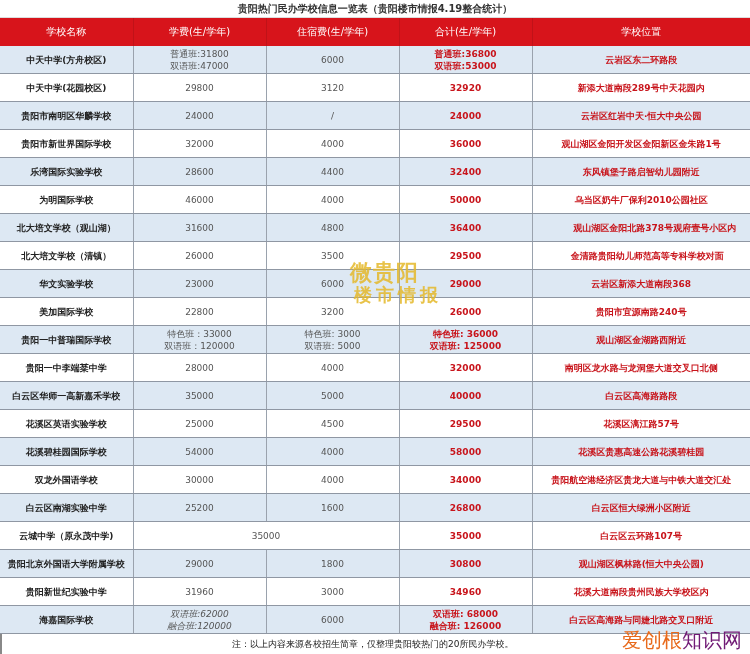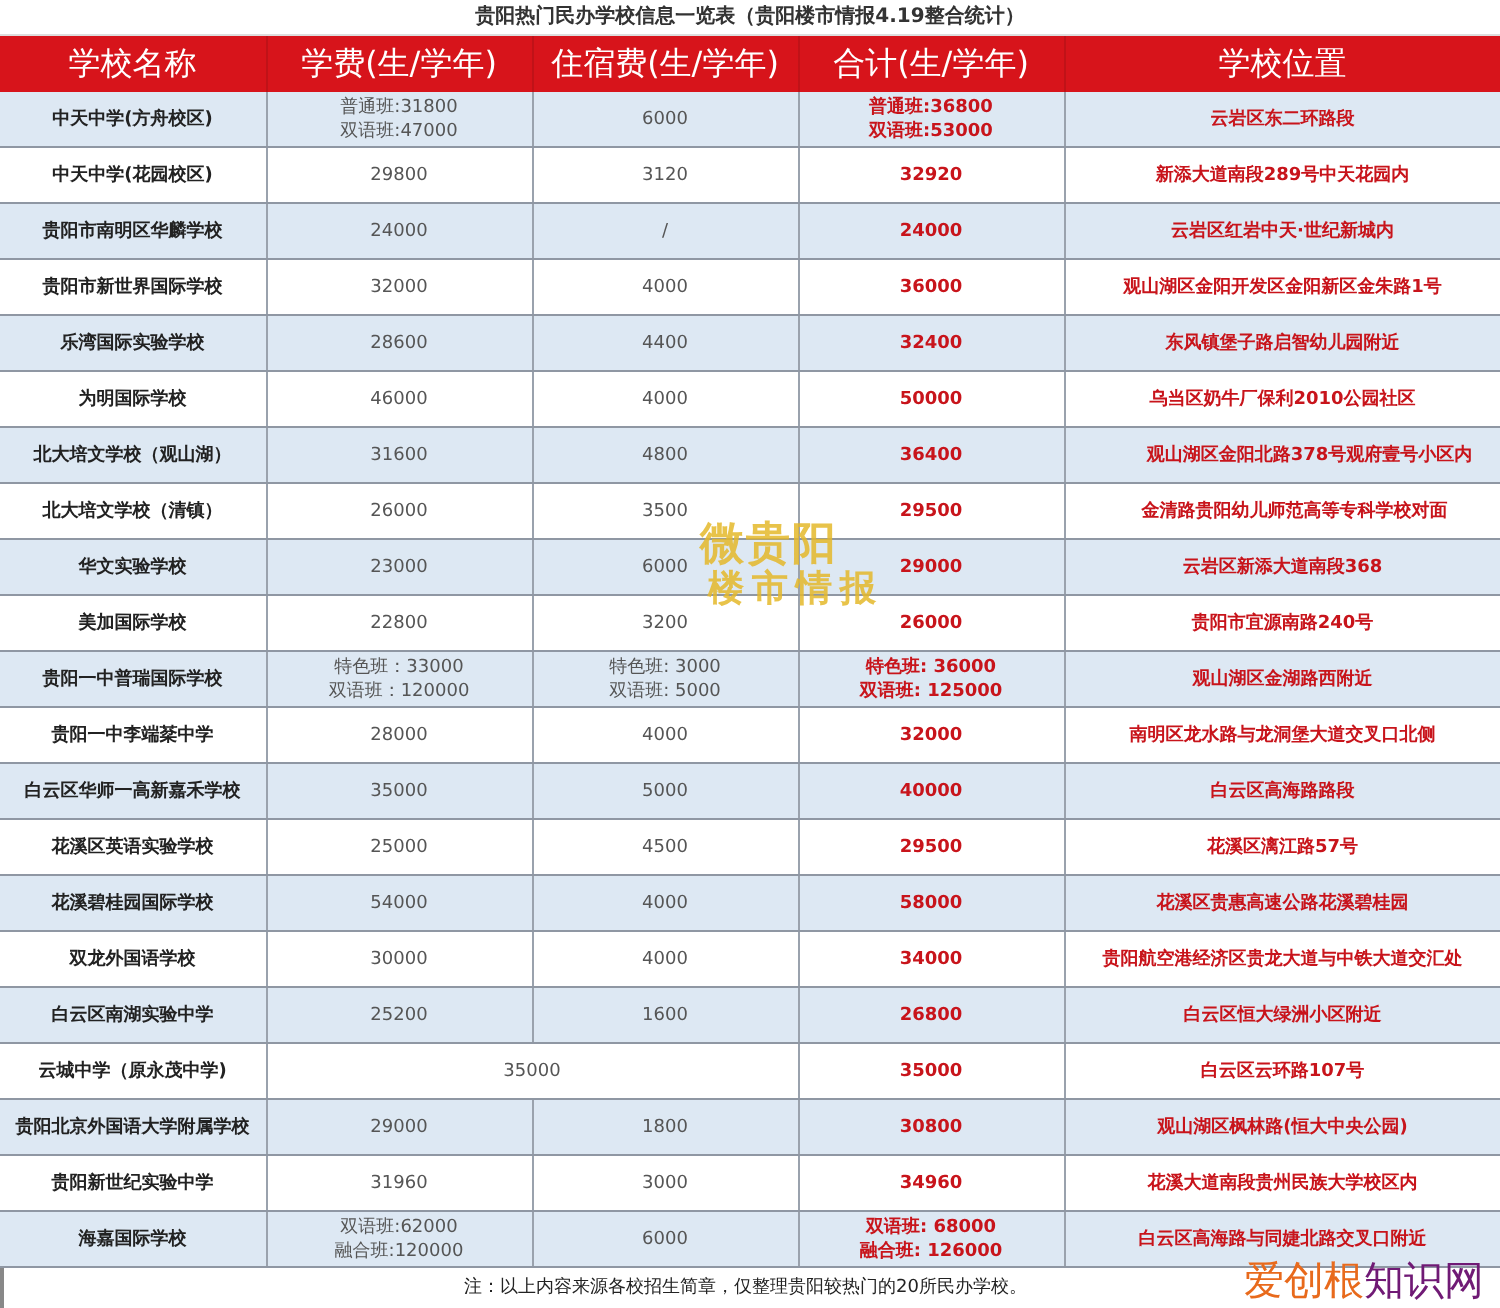--- a/index.html
+++ b/index.html
@@ -12,21 +12,21 @@
     height: 17px; line-height: 17px; text-align: center;
     font-size: 10px; font-weight: bold; color: #333;
     border-bottom: 1px solid #ddd;
   }
   table {
     border-collapse: collapse; width: 750px; table-layout: fixed;
   }
   col.c1 { width: 133px; } col.c2 { width: 133px; } col.c3 { width: 133px; }
   col.c4 { width: 133px; } col.c5 { width: 218px; }
   th {
-    background: #d7141b; color: #ffffff; font-size: 16px; font-weight: normal;
+    background: #d7141b; color: #ffffff; font-size: 10px; font-weight: normal;
     height: 28px; padding: 0; border-right: 1px solid #c01218; text-align: center;
   }
   td {
     height: 27px; padding: 0; text-align: center; font-size: 9px;
     border-bottom: 1px solid #8f97a3; border-right: 1px solid #9aa2ad;
     color: #555; line-height: 12px;
   }
   tr.alt td { background: #dde8f3; }
   tr.plain td { background: #ffffff; }
   td.name { font-weight: bold; color: #222; }
@@ -85,21 +85,21 @@
         <td style="white-space: pre-line;">29800</td>
         <td style="white-space: pre-line;">3120</td>
         <td class="total" style="white-space: pre-line;">32920</td>
         <td class="loc" style="white-space: pre-line;">新添大道南段289号中天花园内</td>
       </tr>
       <tr class="alt">
         <td class="name" style="white-space: pre-line;">贵阳市南明区华麟学校</td>
         <td style="white-space: pre-line;">24000</td>
         <td style="white-space: pre-line;">/</td>
         <td class="total" style="white-space: pre-line;">24000</td>
-        <td class="loc" style="white-space: pre-line;">云岩区红岩中天·世纪新城内</td>
+        <td class="loc" style="white-space: pre-line;">云岩区红岩中天·恒大中央公园</td>
       </tr>
       <tr class="plain">
         <td class="name" style="white-space: pre-line;">贵阳市新世界国际学校</td>
         <td style="white-space: pre-line;">32000</td>
         <td style="white-space: pre-line;">4000</td>
         <td class="total" style="white-space: pre-line;">36000</td>
         <td class="loc" style="white-space: pre-line;">观山湖区金阳开发区金阳新区金朱路1号</td>
       </tr>
       <tr class="alt">
         <td class="name" style="white-space: pre-line;">乐湾国际实验学校</td>
@@ -210,21 +210,21 @@
       </tr>
       <tr class="plain">
         <td class="name" style="white-space: pre-line;">贵阳新世纪实验中学</td>
         <td style="white-space: pre-line;">31960</td>
         <td style="white-space: pre-line;">3000</td>
         <td class="total" style="white-space: pre-line;">34960</td>
         <td class="loc" style="white-space: pre-line;">花溪大道南段贵州民族大学校区内</td>
       </tr>
       <tr class="alt">
         <td class="name" style="white-space: pre-line;">海嘉国际学校</td>
-        <td style="white-space: pre-line;">双语班:62000
+        <td style="white-space: pre-line; font-style: italic;">双语班:62000
 融合班:120000</td>
         <td style="white-space: pre-line;">6000</td>
         <td class="total" style="white-space: pre-line;">双语班: 68000
 融合班: 126000</td>
         <td class="loc" style="white-space: pre-line; margin-left: 40px;">白云区高海路与同婕北路交叉口附近</td>
       </tr>
     </tbody>
 </table>
 
 <div class="note">注：以上内容来源各校招生简章，仅整理贵阳较热门的20所民办学校。</div>

